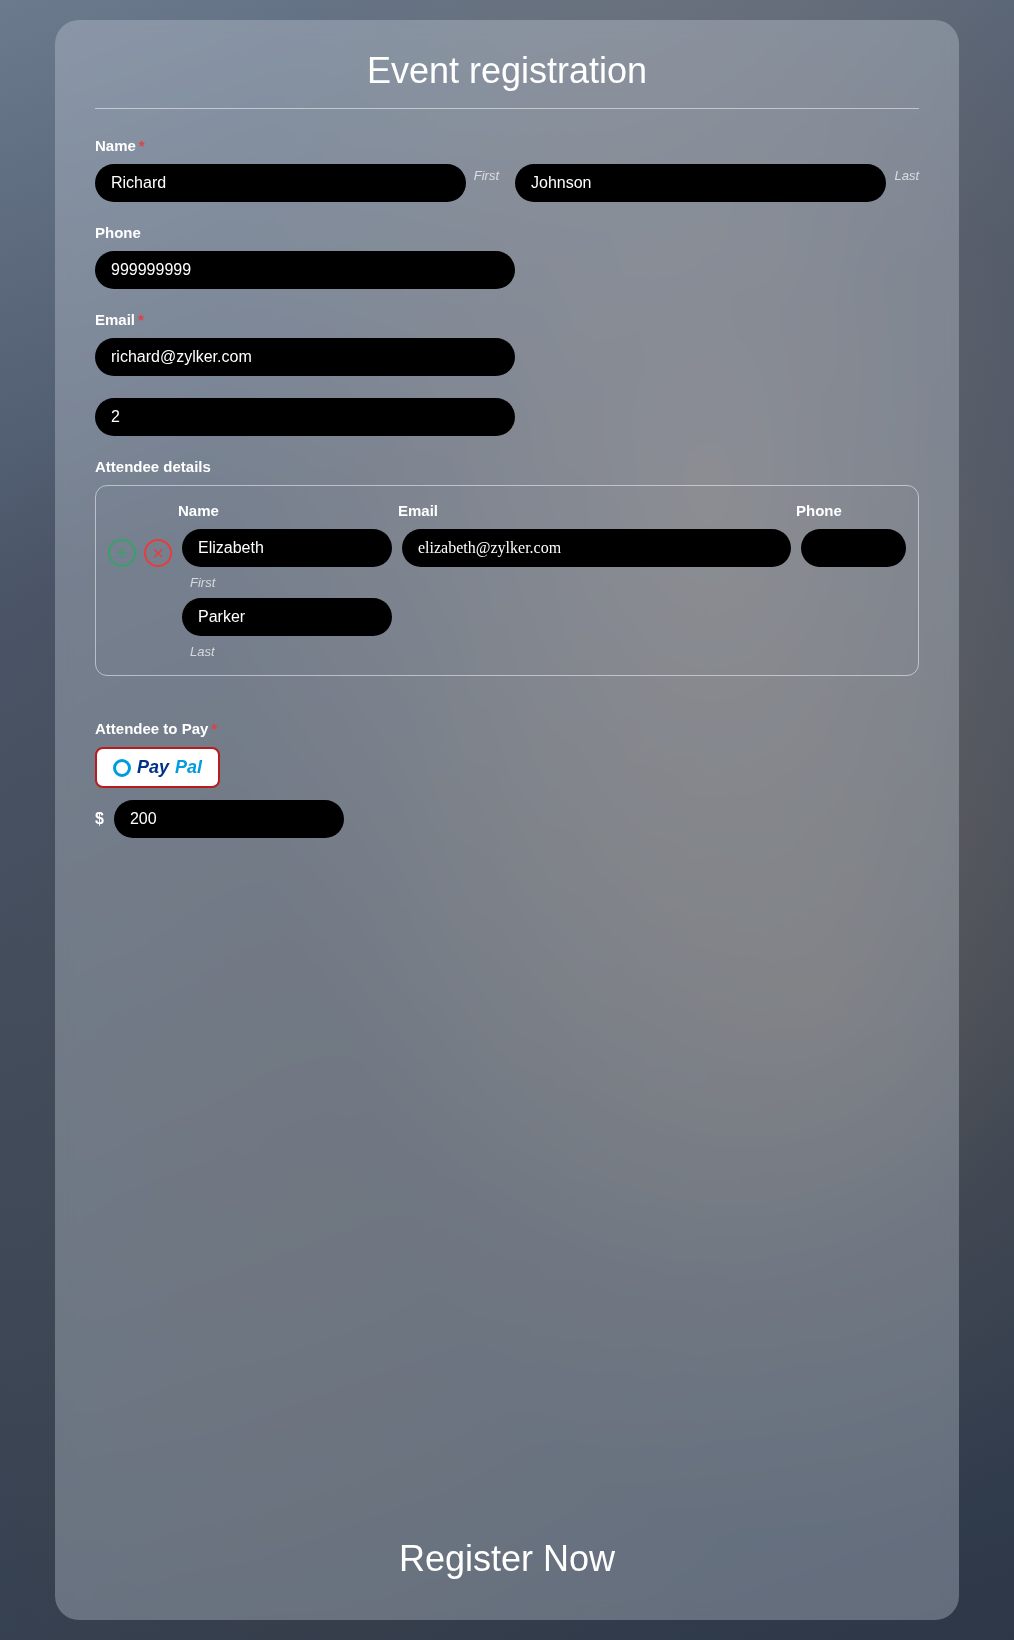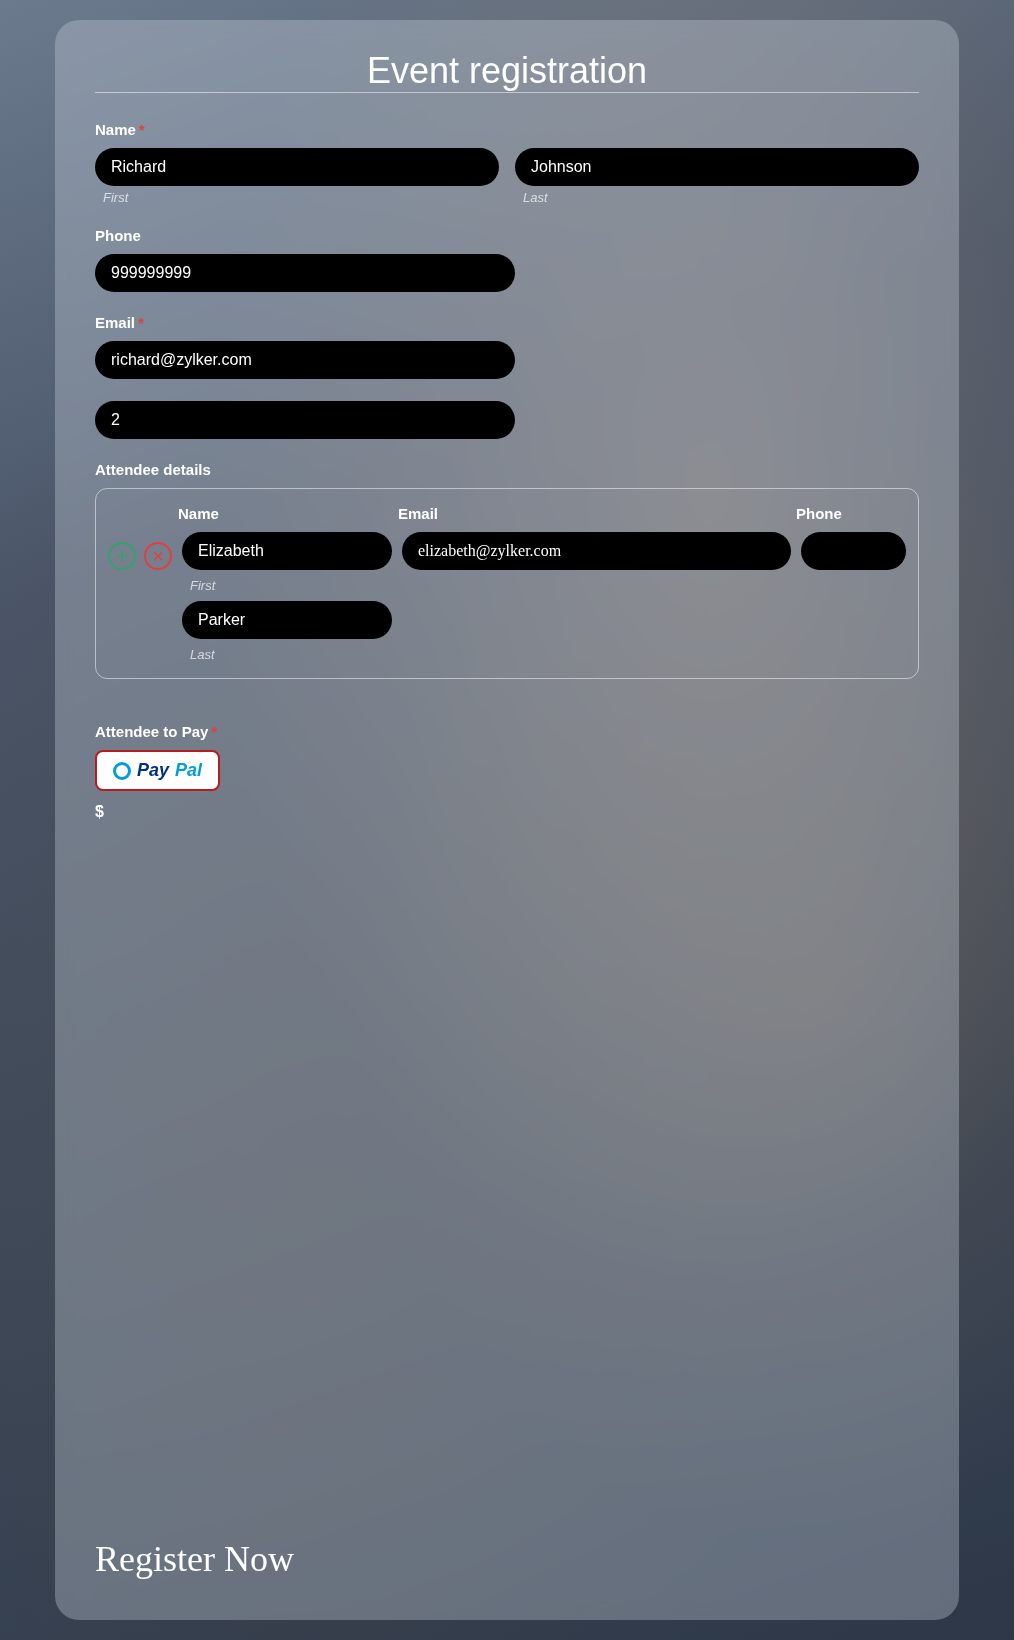--- a/index.html
+++ b/index.html
@@ -44,20 +44,21 @@
       z-index: 1;
       display: flex;
       flex-direction: column;
     }
 
     .form-title {
       font-size: 36px;
       font-weight: 400;
       color: #ffffff;
       text-align: center;
+      margin-bottom: 16px;
     }
 
     .divider {
       border: none;
       border-top: 1px solid rgba(255,255,255,0.5);
       margin-bottom: 28px;
     }
 
     .field-label {
       font-size: 15px;
@@ -75,21 +76,20 @@
       margin-bottom: 22px;
     }
 
     .name-row {
       display: flex;
       gap: 16px;
     }
 
     .name-col {
       display: flex;
-      flex-direction: column;
       flex: 1;
     }
 
     input[type="text"],
     input[type="email"],
     input[type="tel"],
     input[type="number"] {
       background: #000000;
       color: #ffffff;
       border: none;
@@ -263,25 +263,24 @@
       max-width: 230px;
     }
 
     .register-btn {
       margin-top: auto;
       background: transparent;
       border: none;
       color: #ffffff;
       font-size: 36px;
       font-weight: 400;
-      text-align: left;
+      text-align: center;
       cursor: pointer;
       padding: 16px 0 0 0;
       width: 100%;
-      font-family: Liberation Serif, serif;
     }
   </style>
 </head>
 <body>
 
 <div class="bg"></div>
 
 <div class="form-card">
 
   <h1 class="form-title">Event registration</h1>
@@ -359,18 +358,19 @@
       <span>Attendee to Pay</span><span class="required-star">*</span>
     </div>
     <button class="paypal-btn">
       <span class="paypal-dot"></span>
       <span class="paypal-text-pp">Pay</span>
         <span class="paypal-text-al">Pal</span>
     </button>
 
     <div class="amount-row">
       <span class="currency-symbol">$</span>
+      <input type="number" class="amount-input" value="200" style="">
     </div>
   </div>
 
   <button class="register-btn">Register Now</button>
 
 </div>
 
 </body></html>

